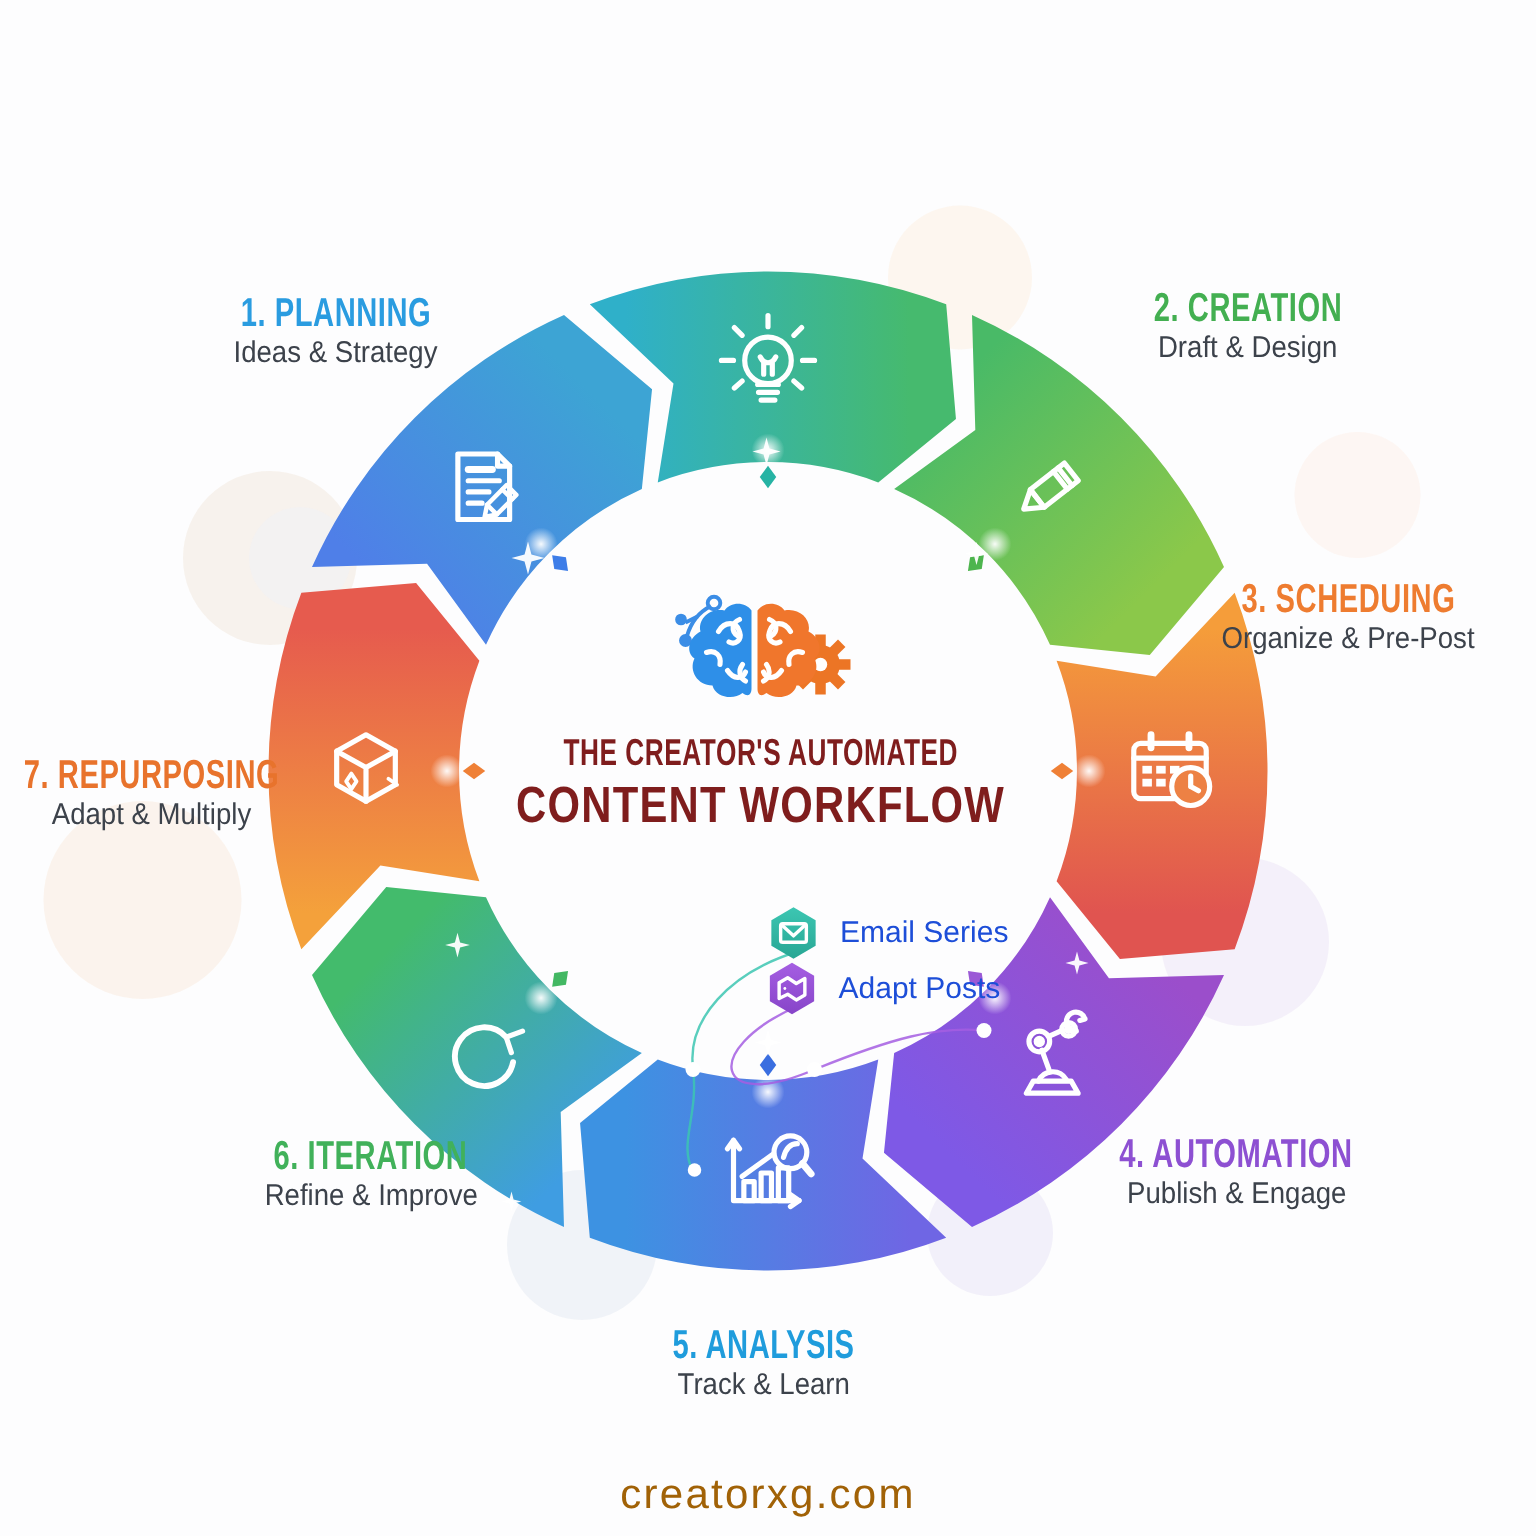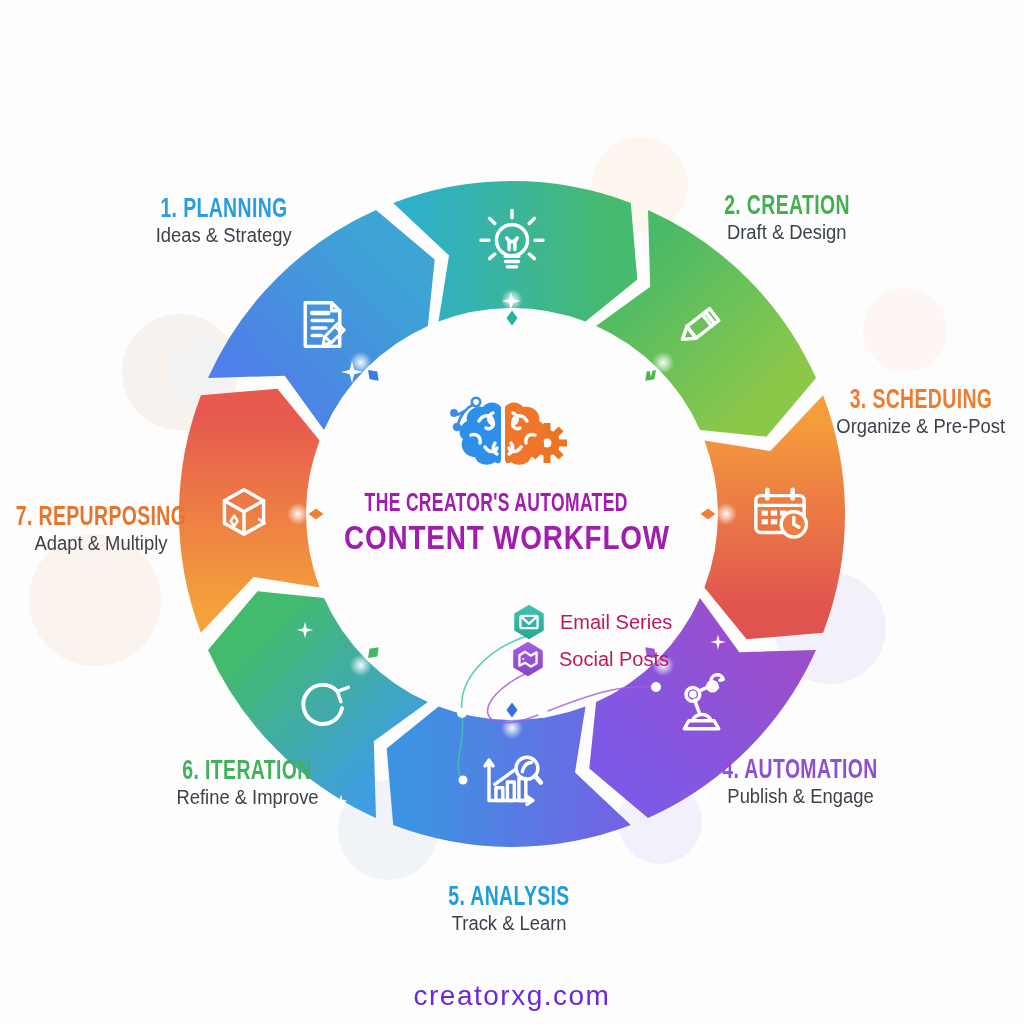--- a/index.html
+++ b/index.html
@@ -4,38 +4,38 @@
 <style>
   html,body{margin:0;padding:0;}
   body{width:1024px;height:1024px;position:relative;overflow:hidden;
        background:#fdfdfe;font-family:"Liberation Sans", sans-serif;}
   #ring-svg{position:absolute;left:0;top:0;width:1024px;height:1024px;}
   
   .stage{position:absolute;text-align:center;transform:translateX(-50%);white-space:nowrap;text-decoration:underline;}
   .sh{font-weight:bold;font-size:27px;line-height:1.05;display:inline-block;
       transform:scaleX(.72);letter-spacing:.5px;}
   .ss{font-size:20px;color:#3c424b;margin-top:2px;display:inline-block;transform:scaleX(.92);}
-  .s1{left:224px;top:194px}.s2{left:787px;top:191px}.s3{left:921px;top:385px}
-  .s4{left:800px;top:755px}.s5{left:509px;top:882px}.s6{left:247px;top:756px}
+  .s1{left:224px;top:194px}.s2{left:832px;top:191px}.s3{left:899px;top:385px}
+  .s4{left:824px;top:755px}.s5{left:509px;top:882px}.s6{left:247px;top:756px}
   .s7{left:101px;top:502px}
   
   #center-title{position:absolute;left:507px;top:488px;transform:translateX(-50%);
-      text-align:left;color:#a21caf;}
+      text-align:center;color:#7f1d1d;}
   #center-title .l1{font-weight:bold;font-size:25px;display:inline-block;
       transform:scaleX(.70);white-space:nowrap;letter-spacing:.5px;}
   #center-title .l2{font-weight:bold;font-size:34px;display:block;
       transform:scaleX(.82);white-space:nowrap;letter-spacing:1px;margin-top:1px;}
   
   .legend-row{position:absolute;display:flex;align-items:center;height:38px;}
   .lr1{left:509px;top:603px}.lr2{left:508px;top:640px}
   .legend-row svg{width:40px;height:40px;flex:0 0 auto;}
-  .legend-label{font-size:20px;color:#be185d;margin-left:11px;}
+  .legend-label{font-size:20px;color:#1d4ed8;margin-left:11px;}
   
   #footer{position:absolute;left:512px;top:980px;transform:translateX(-50%);
-      font-size:28px;color:#6d28d9;letter-spacing:1.5px;}
+      font-size:28px;color:#a16207;letter-spacing:1.5px;}
 </style>
 </head>
 <body>
 
 <svg id="ring-svg" viewBox="0 0 1024 1024">
   <defs id="svg-defs">
     <radialGradient id="glowG">
       <stop offset="0" stop-color="#ffffff" stop-opacity=".95"></stop>
       <stop offset="1" stop-color="#ffffff" stop-opacity="0"></stop>
     </radialGradient>
@@ -318,16 +318,16 @@
           <stop offset="0" stop-color="#a55ee2"></stop>
           <stop offset="1" stop-color="#8745c9"></stop>
         </linearGradient>
       </defs>
     <polygon points="0,-18 15.5,-9 15.5,9 0,18 -15.5,9 -15.5,-9" fill="url(#hg1)"></polygon>
     <g fill="none" stroke="#fff" stroke-width="2.4" stroke-linejoin="round">
       <path d="M-9,-4 L-3,-7.5 L3,-3.5 L9,-7 L9,4.5 L3,8 L-3,4 L-9,7 Z"></path>
       <circle cx="-5" cy="0" r="1" fill="#fff" stroke="none"></circle>
     </g>
   </svg>
-  <span class="legend-label">Social Posts</span>
+  <span class="legend-label">Adapt Posts</span>
 </div>
 
 <div id="footer">creatorxg.com</div>
 
 </body></html>

